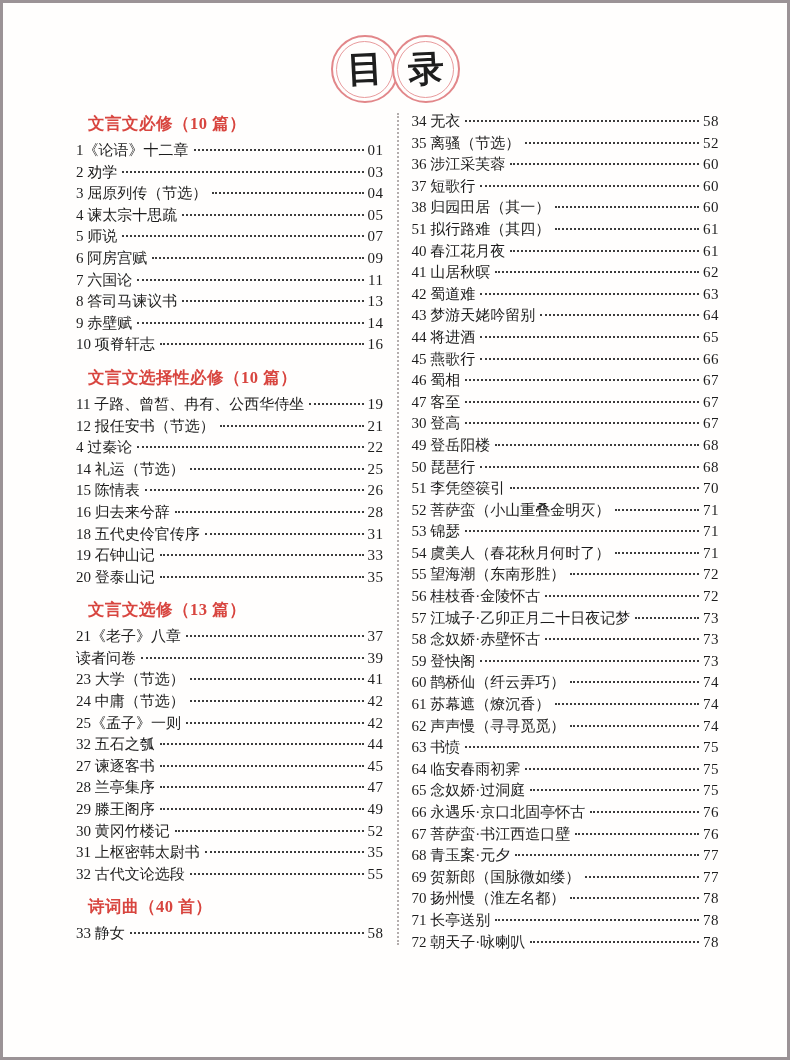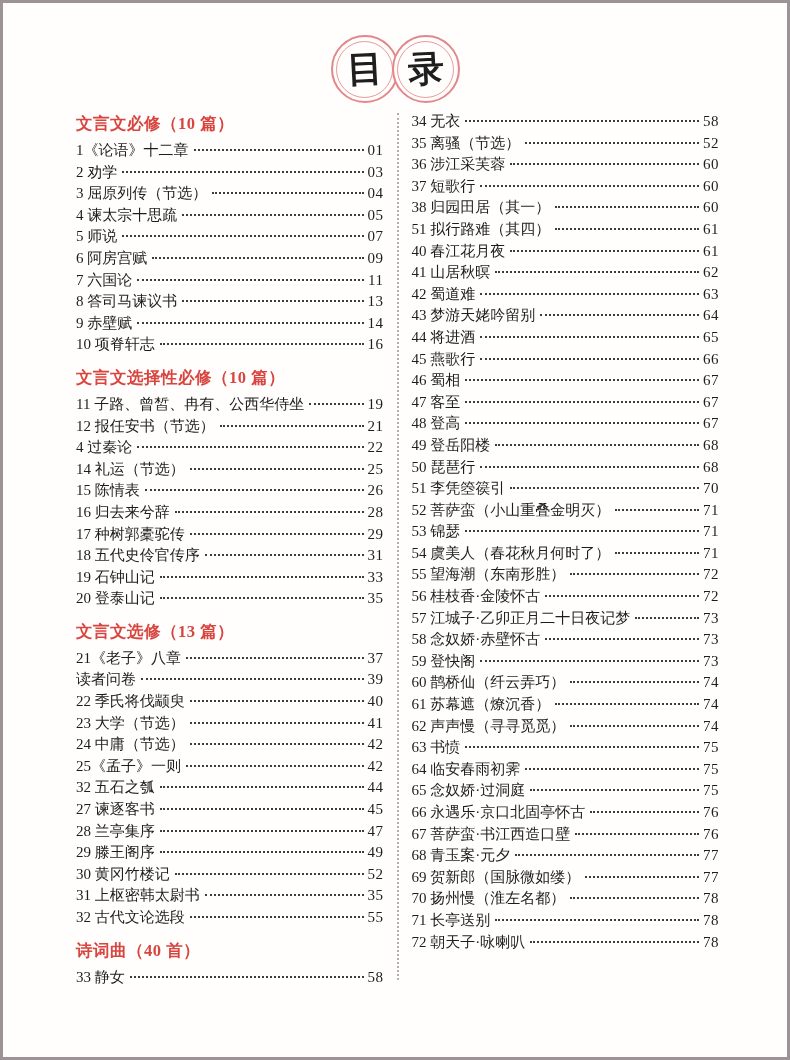--- a/index.html
+++ b/index.html
@@ -25,21 +25,21 @@
   .title-char {
     font-size:36px; font-weight:bold; color:#1e1e1e;
     font-family:"DejaVu Serif","Liberation Serif",serif;
     transform:rotate(-3deg);
   }
   .columns { display:flex; padding:6px 68px 0 73px; box-sizing:border-box; }
   .col { flex:1; min-width:0; }
   .divider { border-left:2px dotted #b3adad; margin:2px 13px 8px 13px; }
   .sec-header {
     color:#d8453f; font-weight:bold; font-size:16.5px; line-height:20px;
-    margin:12px 0 6px 0; letter-spacing:0.5px; white-space:nowrap;
+    margin:12px 0 6px 12px; letter-spacing:0.5px; white-space:nowrap;
   }
   .col > .sec-header:first-child { margin-top:3px; }
   .row {
     display:flex; align-items:baseline; height:21.6px; line-height:21.6px;
     font-size:15px; white-space:nowrap;
   }
   .lab { flex-shrink:0; }
   .dots {
     flex:1 1 auto; min-width:6px; border-bottom:2px dotted #3c3c3c;
     margin:0 4px 0 5px; transform:translateY(-4px);
@@ -140,25 +140,20 @@
           <span class="lab">15 陈情表</span>
           <span class="dots"></span>
           <span class="pg">26</span>
         </div>
         <div class="row">
           <span class="lab">16 归去来兮辞</span>
           <span class="dots"></span>
           <span class="pg">28</span>
         </div>
         <div class="row">
-          <span class="lab">17 种树郭橐驼传</span>
-          <span class="dots"></span>
-          <span class="pg">29</span>
-        </div>
-        <div class="row">
           <span class="lab">18 五代史伶官传序</span>
           <span class="dots"></span>
           <span class="pg">31</span>
         </div>
         <div class="row">
           <span class="lab">19 石钟山记</span>
           <span class="dots"></span>
           <span class="pg">33</span>
         </div>
         <div class="row">
@@ -169,25 +164,20 @@
         <div class="sec-header">文言文选修（13 篇）</div>
         <div class="row">
           <span class="lab">21《老子》八章</span>
           <span class="dots"></span>
           <span class="pg">37</span>
         </div>
         <div class="row">
           <span class="lab">读者问卷</span>
           <span class="dots"></span>
           <span class="pg">39</span>
-        </div>
-        <div class="row">
-          <span class="lab">22 季氏将伐颛臾</span>
-          <span class="dots"></span>
-          <span class="pg">40</span>
         </div>
         <div class="row">
           <span class="lab">23 大学（节选）</span>
           <span class="dots"></span>
           <span class="pg">41</span>
         </div>
         <div class="row">
           <span class="lab">24 中庸（节选）</span>
           <span class="dots"></span>
           <span class="pg">42</span>
@@ -305,21 +295,21 @@
           <span class="lab">46 蜀相</span>
           <span class="dots"></span>
           <span class="pg">67</span>
         </div>
         <div class="row">
           <span class="lab">47 客至</span>
           <span class="dots"></span>
           <span class="pg">67</span>
         </div>
         <div class="row">
-          <span class="lab">48 登高</span>
+          <span class="lab">30 登高</span>
           <span class="dots"></span>
           <span class="pg">67</span>
         </div>
         <div class="row">
           <span class="lab">49 登岳阳楼</span>
           <span class="dots"></span>
           <span class="pg">68</span>
         </div>
         <div class="row">
           <span class="lab">50 琵琶行</span>

